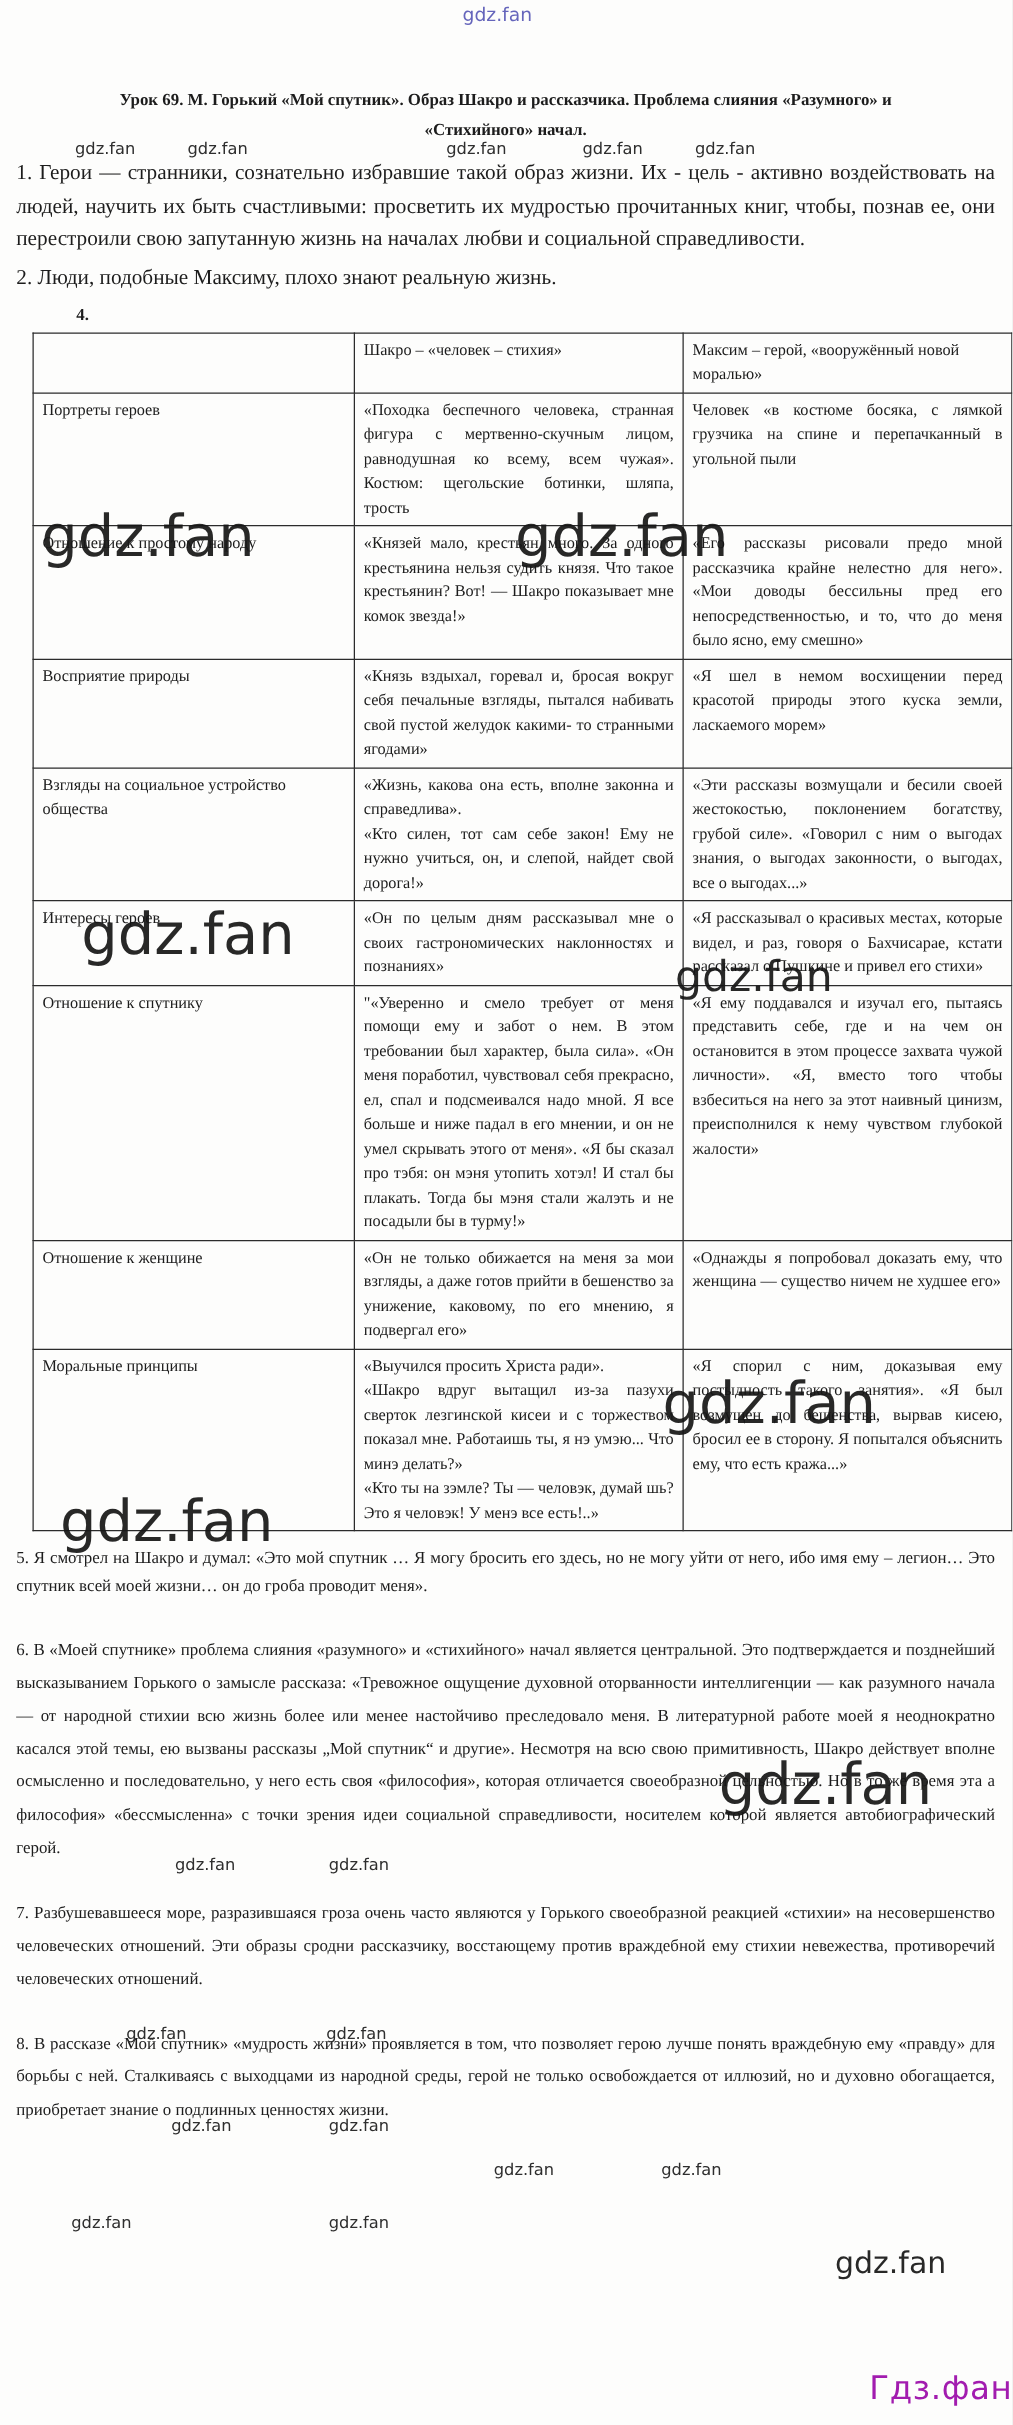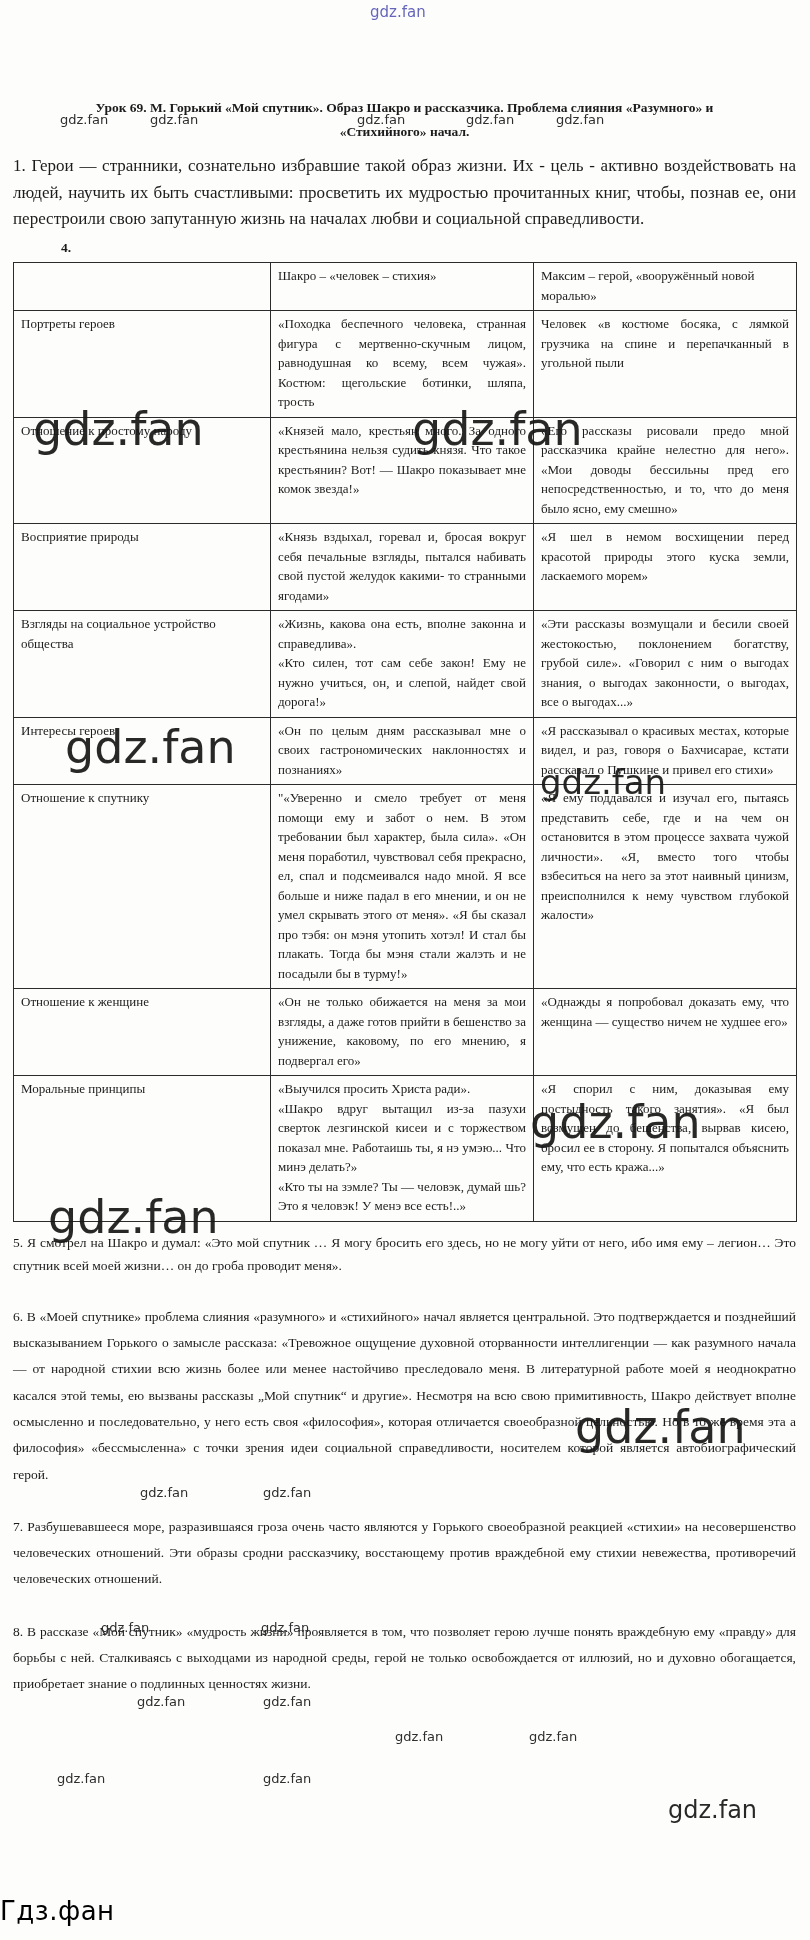--- a/index.html
+++ b/index.html
@@ -5,52 +5,52 @@
   html,body{margin:0;padding:0;background:#e8e8e8;}
   .page{
     position:relative;
     width:810px;height:1940px;
     margin:0 auto;
     background:#fdfdfc;
     overflow:hidden;
     font-family:"Liberation Serif", serif;
     color:#1c1c1c;
   }
-  .doc{position:relative;z-index:1;padding:96px 14px 0 13px;}
+  .doc{position:relative;z-index:1;padding:68px 14px 0 13px;}
   .title{
     width:700px;margin:0 auto 10px auto;
     text-align:center;font-weight:bold;
     font-size:13.5px;line-height:1.75;
   }
   .intro-p{margin:0 0 5px 0;font-size:17px;line-height:1.55;text-align:justify;}
   .table-label{font-weight:bold;font-size:13.5px;margin:8px 0 6px 48px;}
   table.cmp{
     border-collapse:collapse;table-layout:fixed;
-    width:783px;margin-left:0;
+    width:783px;margin-left:13px;
   }
   table.cmp col.c1{width:257px;}
   table.cmp col.c2{width:263px;}
   table.cmp col.c3{width:263px;}
   table.cmp th, table.cmp td{
     border:1px solid #2b2b2b;
     vertical-align:top;
     font-weight:normal;
     font-size:13px;line-height:1.5;
     padding:3px 7px 5px 7px;
     text-align:left;
   }
   table.cmp td.q, table.cmp th{white-space:pre-line;}
   table.cmp td.q{text-align:justify;}
   .concl-p{margin:26px 0 0 0;font-size:13.5px;line-height:1.95;text-align:justify;}
   .concl-p.tight{line-height:1.7;margin-top:10px;}
   .footer-brand{
     position:absolute;left:0;right:0;top:1896px;
-    text-align:left;z-index:2;
+    text-align:right;z-index:2;
     font-family:"DejaVu Sans", sans-serif;
-    font-size:26px;color:#000000;letter-spacing:0.5px;
+    font-size:26px;color:#a21caf;letter-spacing:0.5px;
   }
   .wm{
     position:absolute;z-index:5;pointer-events:none;
     font-family:"DejaVu Sans", sans-serif;color:#161616;
     white-space:nowrap;
   }
   .wm-small{font-size:13px;color:#2e2e2e;}
   .wm-big{font-size:46px;opacity:.92;}
   .wm-medium{font-size:34px;opacity:.92;}
   .wm-right{font-size:24px;opacity:.92;}
@@ -58,20 +58,21 @@
 </style>
 </head>
 <body>
 
 <div class="page">
   <div class="doc">
     <div class="title">Урок 69. М. Горький «Мой спутник». Образ Шакро и рассказчика. Проблема слияния «Разумного» и «Стихийного» начал.</div>
 
     <div>
         <p class="intro-p">1.  Герои — странники, сознательно избравшие такой образ жизни. Их - цель - активно воздействовать на людей, научить их быть счастливыми: просветить их мудростью прочитанных книг, чтобы, познав ее, они перестроили свою запутанную жизнь на началах любви и социальной справедливости.</p>
+        <p class="intro-p">2. Люди, подобные Максиму, плохо знают реальную жизнь.</p>
       </div>
 
     <div class="table-label">4.</div>
 
     <table class="cmp">
       <colgroup>
           <col class="c1">
           <col class="c2">
           <col class="c3">
         </colgroup>

